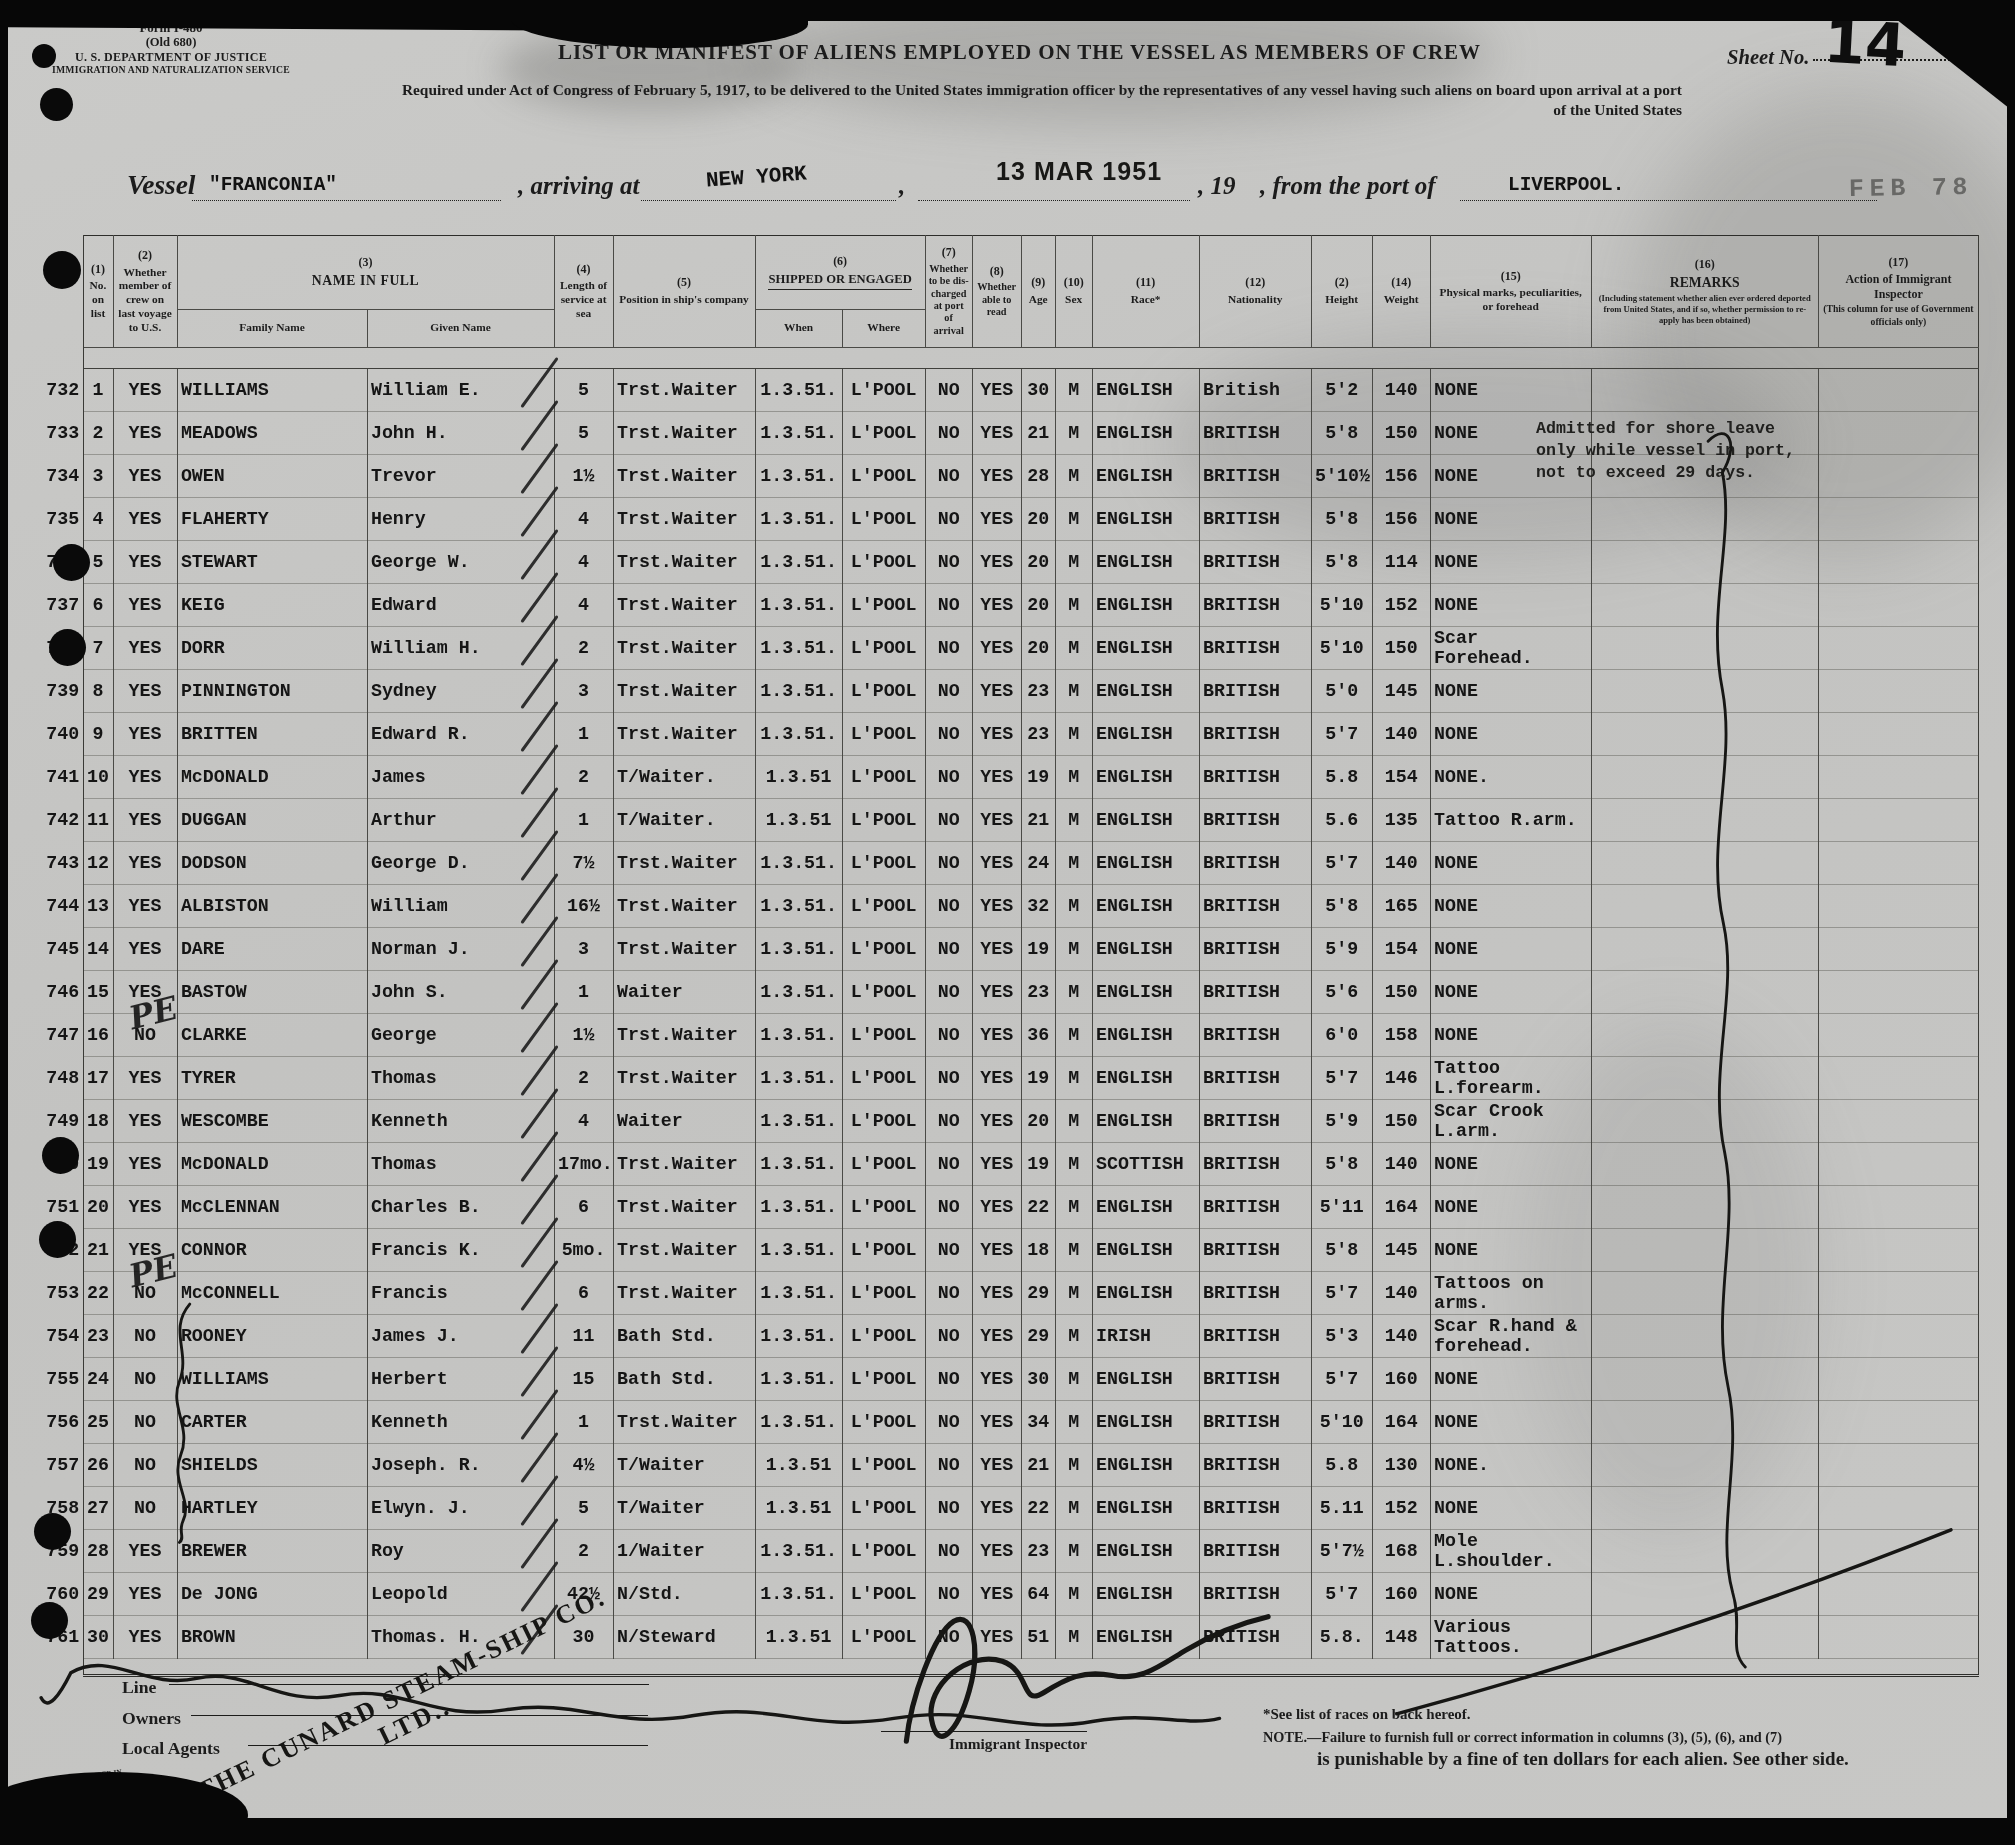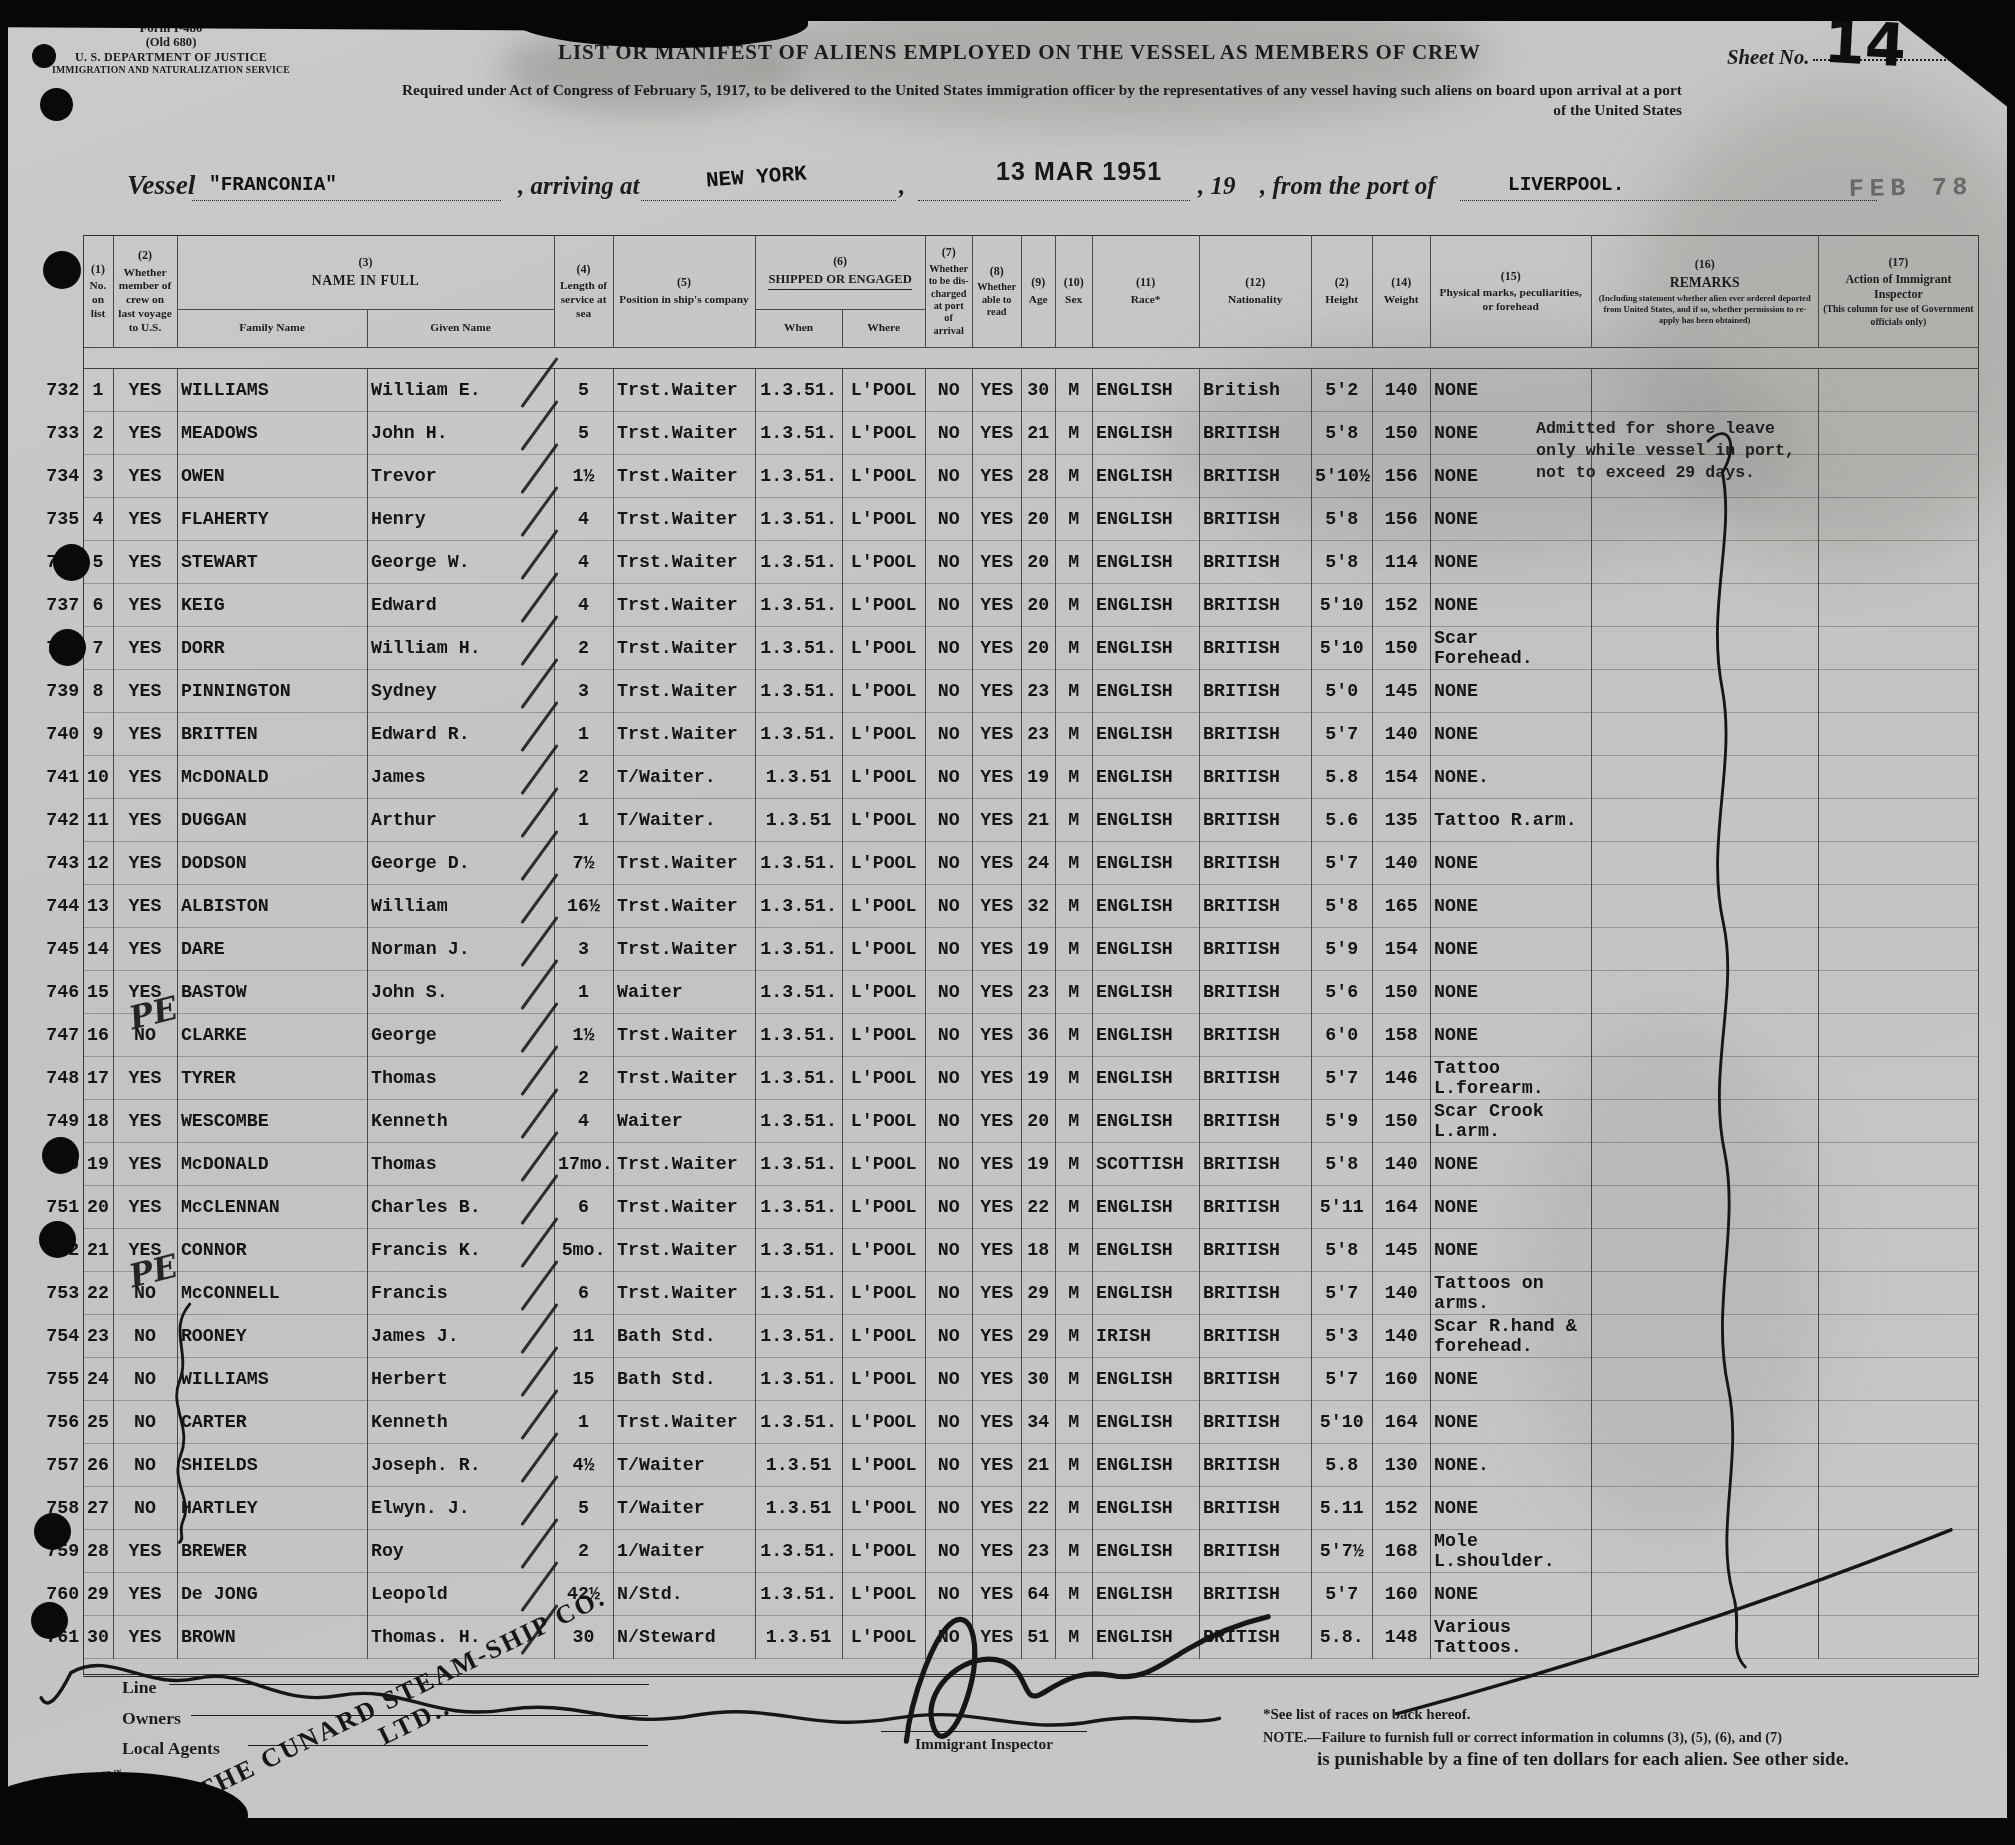--- a/index.html
+++ b/index.html
@@ -74,21 +74,21 @@
   .shore-note{position:absolute;left:1528px;top:397px;width:273px;font-family:"Liberation Mono",monospace;
               font-weight:bold;font-size:16.6px;line-height:22px;color:#20201e;z-index:4;}
   #inkoverlay{position:absolute;left:0;top:0;z-index:6;pointer-events:none;}
 
   
   .f-label{position:absolute;font-size:17.7px;font-weight:bold;}
   .f-line{position:absolute;border-bottom:1.7px solid #1c1c1a;}
   .cunard{position:absolute;left:143px;top:1657px;width:514px;text-align:center;font-size:26px;font-weight:bold;
           letter-spacing:2.3px;transform:rotate(-26deg);color:#161614;z-index:5;}
   .insp-line{position:absolute;left:873px;top:1710px;width:206px;border-bottom:1.7px solid #1c1c1a;}
-  .insp-label{position:absolute;left:873px;top:1714px;width:206px;text-align:center;font-size:15.4px;font-weight:bold;}
+  .insp-label{position:absolute;left:873px;top:1714px;width:206px;text-align:right;font-size:15.4px;font-weight:bold;}
   .note0{position:absolute;left:1255px;top:1685px;font-size:15px;font-weight:bold;}
   .note1{position:absolute;left:1255px;top:1708px;font-size:14.3px;font-weight:bold;}
   .note2{position:absolute;left:1309px;top:1727px;font-size:19px;font-weight:bold;}
   .printed-usa{position:absolute;left:69px;top:1750px;width:48px;text-align:center;
                font-size:7.4px;font-weight:bold;line-height:1.2;transform:rotate(-8deg);}
 </style>
 </head>
 <body>
 
 <div id="paper">

